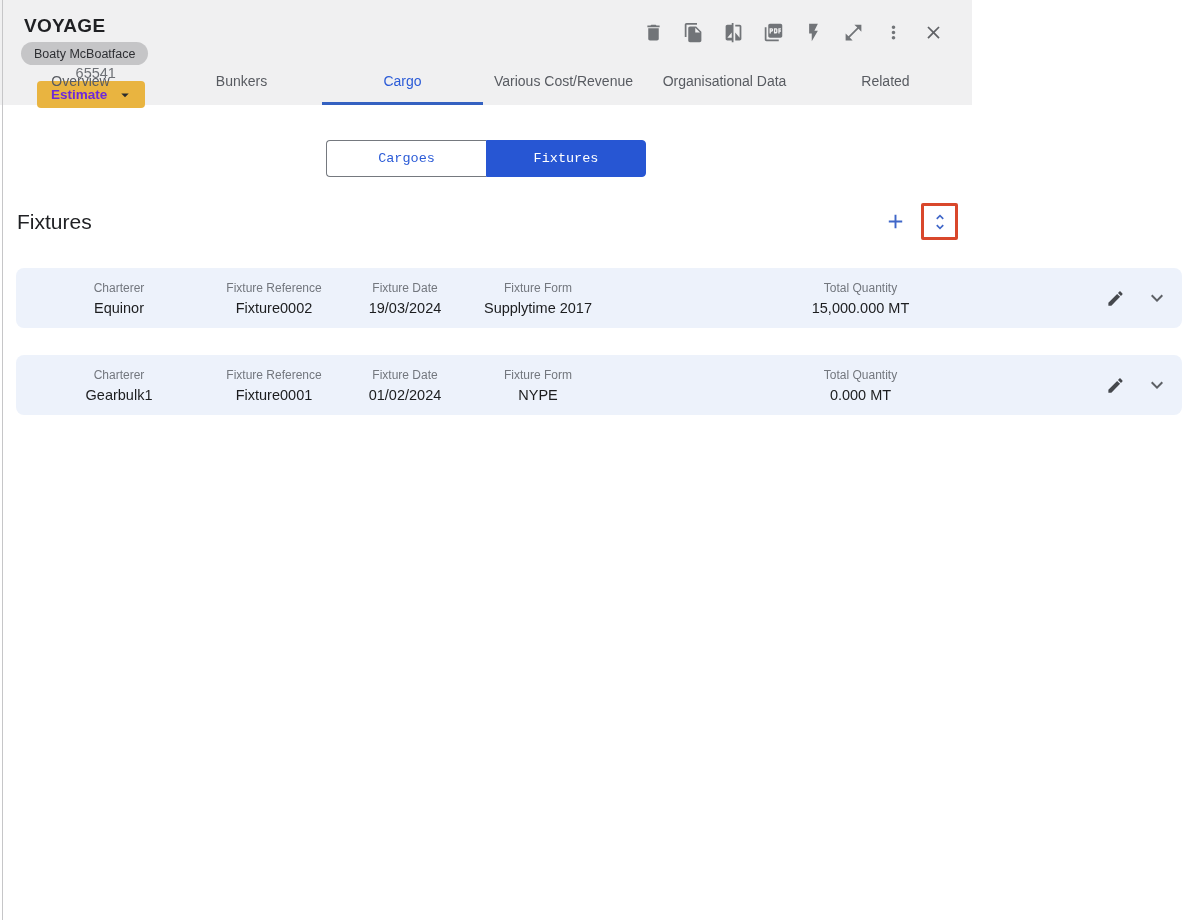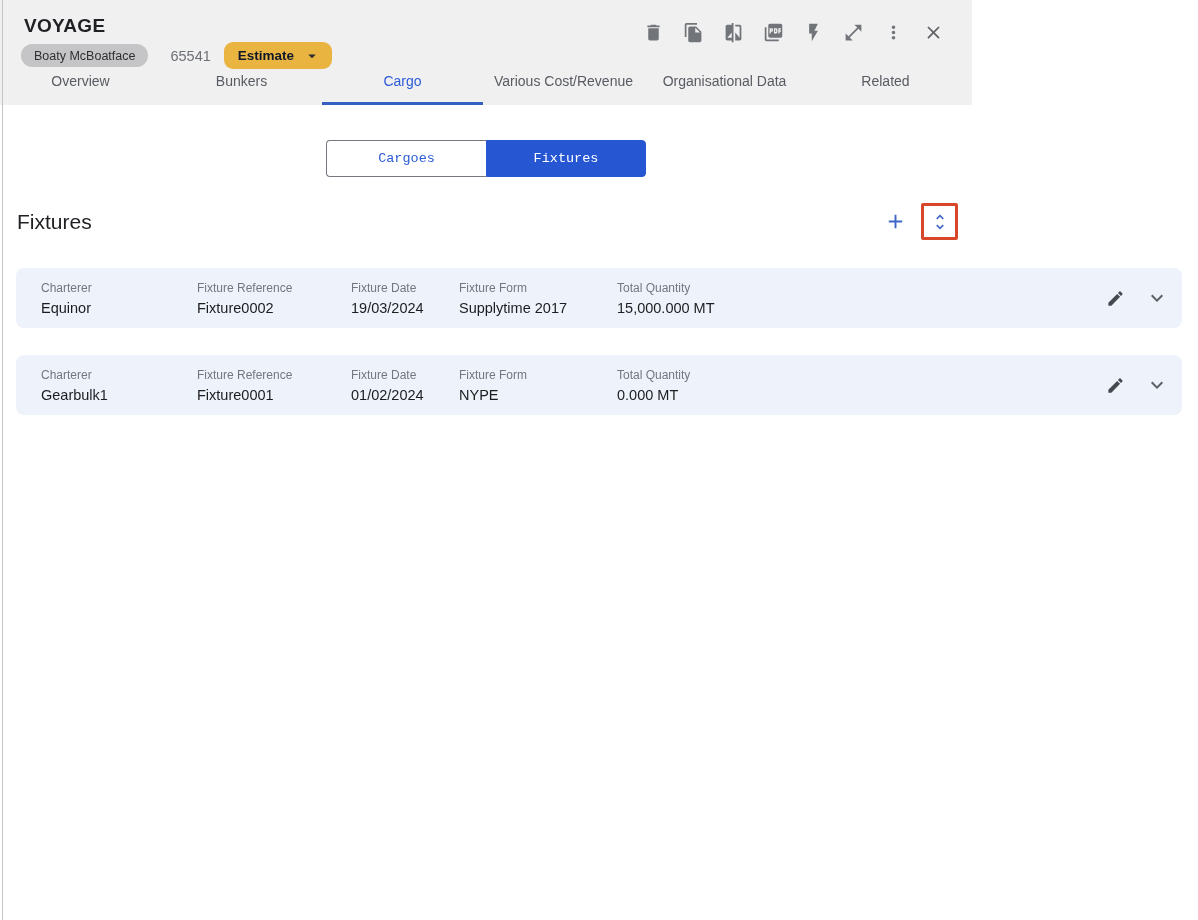--- a/index.html
+++ b/index.html
@@ -27,39 +27,39 @@
     height: 105px;
     background: #f0f0f1;
   }
   .hdr-title {
     position: absolute; top: 15px; left: 24px;
     font-size: 19px; font-weight: 700; letter-spacing: 0.3px;
     color: #1f2023;
   }
   .hdr-meta {
     position: absolute; top: 42px; left: 21px;
-    display: flex; align-items: center;
+    display: flex; align-items: center; flex-direction: column;
   }
   .vessel-chip {
     height: 23px; padding: 0 13px;
     background: #c5c5c7; border-radius: 12px;
     display: flex; align-items: center;
     font-size: 12.5px; color: #2e2f33;
   }
   .voyage-number {
     margin-left: 22px;
     font-size: 14.5px; color: #6d7075;
   }
   .estimate-btn {
     margin-left: 13px;
     height: 27px; padding: 0 11px 0 14px;
-    background: #e9b440; border: none; border-radius: 9px;
+    background: #e9b440; border: none; border-radius: 4px;
     display: flex; align-items: center; gap: 9px;
     font-family: inherit;
-    font-size: 13.5px; font-weight: 700; color: #0f172a;
+    font-size: 13.5px; font-weight: 700; color: #6d28d9;
     cursor: pointer;
   }
   .estimate-btn svg { width: 18px; height: 18px; fill: #2b2c2e; }
 
   .hdr-actions {
     position: absolute; top: 22px; right: 28px;
     display: flex; align-items: center; gap: 19px;
   }
   .icon-btn {
     width: 21px; height: 21px;
@@ -135,21 +135,21 @@
   .sort-btn {
     width: 37px; height: 37px;
     background: transparent;
     border: 3px solid #d9472b; border-radius: 2px;
     color: #3f66c8; cursor: pointer; padding: 0;
     display: flex; align-items: center; justify-content: center;
   }
   .sort-btn svg { width: 20px; height: 20px; fill: currentColor; }
 
   
-  .rows { margin: 28px 16px 0 16px; }
+  .rows { margin: 28px 16px 0 16px; text-align: center; }
   .fixture-row {
     width: 1166px; height: 60px;
     background: #edf2fb; border-radius: 8px;
     display: flex; align-items: center;
     padding: 0 12px 0 25px;
     margin-bottom: 27px;
     cursor: pointer;
   }
   .field { display: flex; flex-direction: column; gap: 5px; }
   .f-charterer { width: 156px; }

